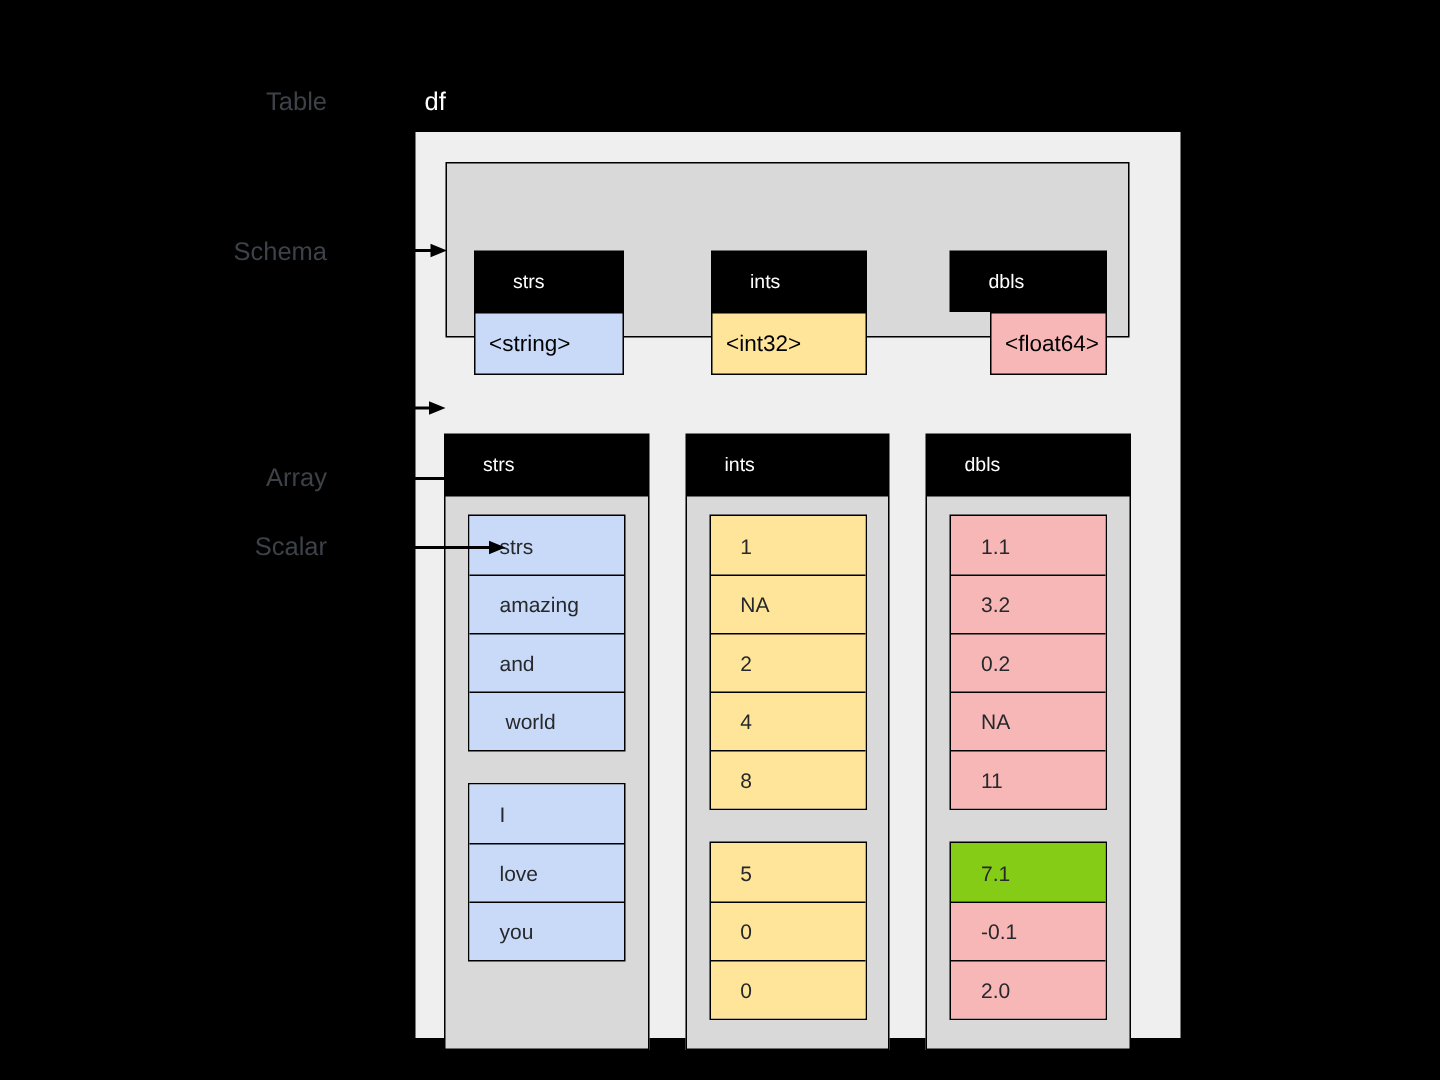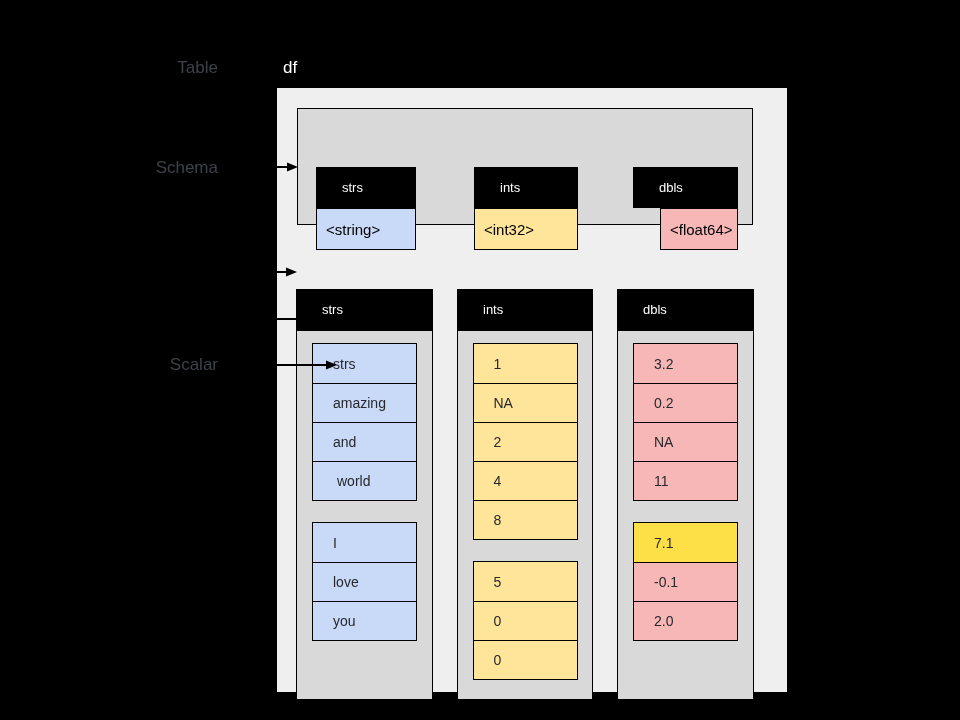--- a/index.html
+++ b/index.html
@@ -85,20 +85,21 @@
     pointer-events:none;
   }
 </style>
 </head>
 <body style="--bg: #000000; --tablebox: #efefef; --gray: #d9d9d9; --hdrbg: #000000; --hdrtx: #ffffff; --label: #3d4249; --celltx: #26282b;">
 
 <div class="stage">
 
   <div class="side-label" id="label-table">Table</div>
   <div class="side-label" id="label-schema">Schema</div>
+  <div class="side-label" id="label-array">Array</div>
   <div class="side-label" id="label-scalar">Scalar</div>
 
   <div class="df-label">df</div>
 
   <div class="table-box" id="table-box">
     <div class="schema-box" id="schema-box">
         <div class="schema-field sf-0">
           <div class="hdr">strs</div>
           <div class="type-cell" style="background: rgb(201, 218, 248);">&lt;string&gt;</div>
         </div>
@@ -142,27 +143,28 @@
             <div class="cell" style="background: rgb(255, 229, 153);">5</div>
             <div class="cell" style="background: rgb(255, 229, 153);">0</div>
             <div class="cell" style="background: rgb(255, 229, 153);">0</div>
           </div>
         </div>
       </div>
       <div class="column col-2">
         <div class="hdr">dbls</div>
         <div class="body">
           <div class="chunk chunk-0">
+            <div class="cell" style="background: rgb(247, 183, 183);">1.1</div>
             <div class="cell" style="background: rgb(247, 183, 183);">3.2</div>
             <div class="cell" style="background: rgb(247, 183, 183);">0.2</div>
             <div class="cell" style="background: rgb(247, 183, 183);">NA</div>
             <div class="cell" style="background: rgb(247, 183, 183);">11</div>
           </div>
           <div class="chunk chunk-1">
-            <div class="cell" style="background: #fde047;">7.1</div>
+            <div class="cell" style="background: #84cc16;">7.1</div>
             <div class="cell" style="background: rgb(247, 183, 183);">-0.1</div>
             <div class="cell" style="background: rgb(247, 183, 183);">2.0</div>
           </div>
         </div>
       </div>
     </div>
 
   <svg class="arrows" viewBox="0 0 960 720" xmlns="http://www.w3.org/2000/svg">
     <g>
       <line x1="224" y1="167" x2="290" y2="167" stroke="#000" stroke-width="2"></line>

